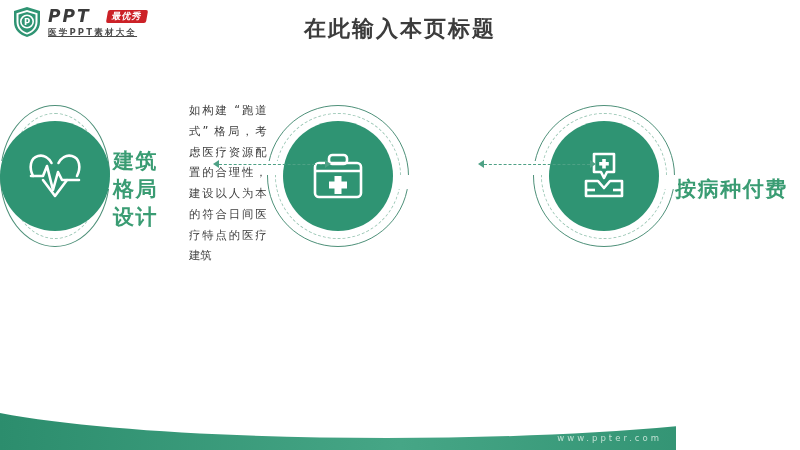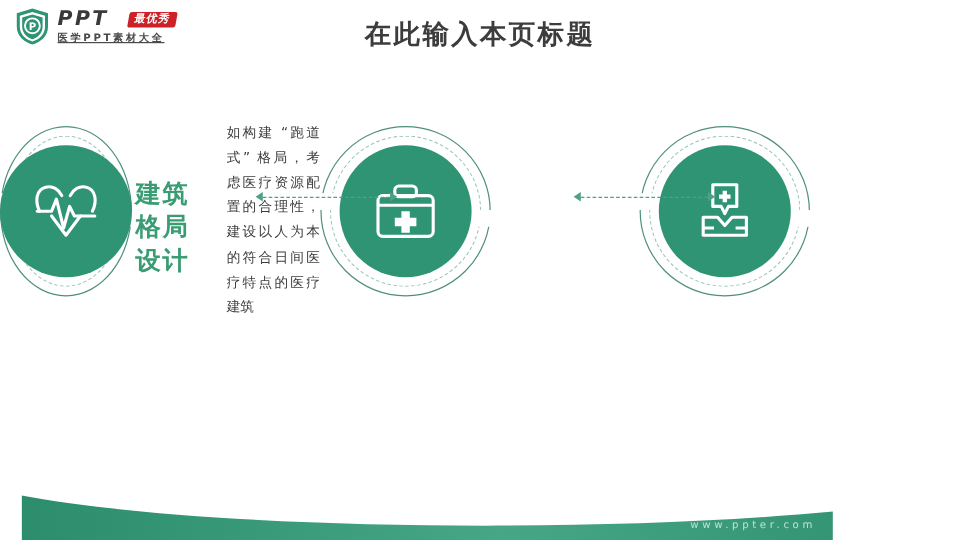--- a/index.html
+++ b/index.html
@@ -183,21 +183,20 @@
   .conn-arrow-r { border-left: 6px solid #4ea185; }
 
   
   .footer-band {
     position: absolute;
     left: 0;
     bottom: 0;
     width: 676px;
     height: 45px;
     overflow: hidden;
-    padding-left: 18px;
   }
   .footer-band svg { display: block; }
   .footer-url {
     position: absolute;
     right: 14px;
     bottom: 7px;
     font-size: 8.5px;
     letter-spacing: 3px;
     color: #bfe0d2;
     z-index: 2;
@@ -285,20 +284,21 @@
       <div class="circle">
         <svg width="56" height="52" viewBox="0 0 56 52">
           <path d="M18 4 H38 V22 H31 L28 28 L25 22 H18 Z" fill="none" stroke="#ffffff" stroke-width="2.6" stroke-linejoin="round"></path>
           <path d="M26.2 9 H29.8 V12 H32.8 V15.6 H29.8 V18.6 H26.2 V15.6 H23.2 V12 H26.2 Z" fill="#ffffff"></path>
           <path d="M10 31 H22 L28 38 L34 31 H46 V46 H10 Z" fill="none" stroke="#ffffff" stroke-width="2.6" stroke-linejoin="round"></path>
           <line x1="10" y1="40" x2="19" y2="40" stroke="#ffffff" stroke-width="2.6"></line>
           <line x1="37" y1="40" x2="46" y2="40" stroke="#ffffff" stroke-width="2.6"></line>
         </svg>
       </div>
     </div>
+    <div class="col-heading">按病种付费</div>
   </div>
 
 </div>
 
 <div class="footer-band">
   <svg width="800" height="45" viewBox="0 0 800 45" preserveAspectRatio="none">
     <defs>
       <linearGradient id="fg" x1="0" y1="0" x2="1" y2="0">
         <stop offset="0%" stop-color="#2c8d6d"></stop>
         <stop offset="50%" stop-color="#46a686"></stop>

